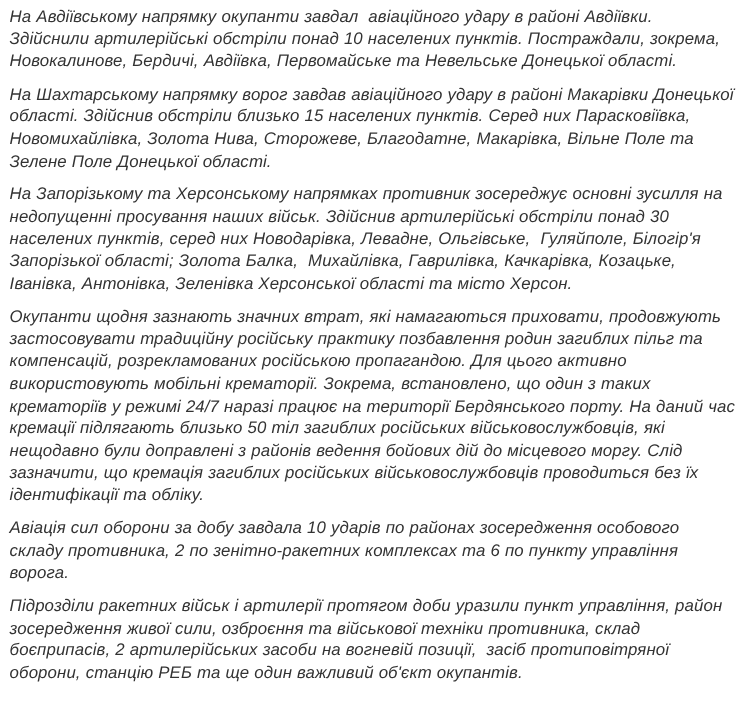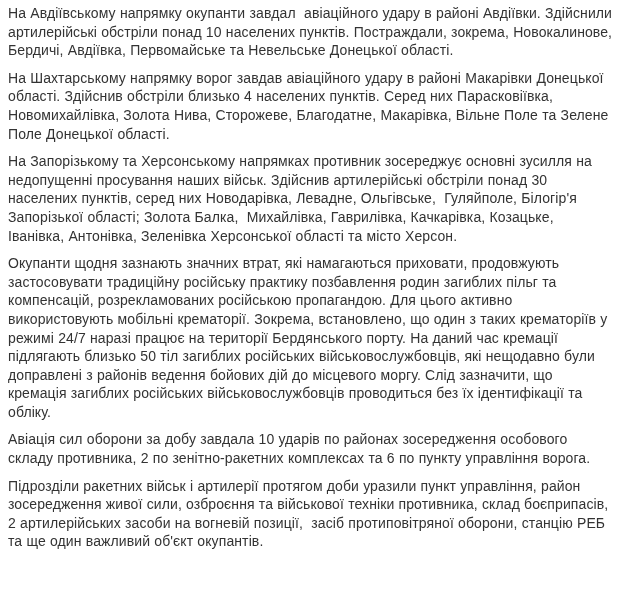--- a/index.html
+++ b/index.html
@@ -21,28 +21,29 @@
     font-size: 14px;
     line-height: 18.6px;
     color: #333333;
     background: #ffffff;
   }
   .report p {
     margin: 0 0 9px 0;
     white-space: pre-wrap;       
     word-spacing: 0.2px;
     letter-spacing: 0.1px;
+    font-style: italic;
   }
   .report p:last-child {
     margin-bottom: 0;
   }
 </style>
 </head>
 <body>
 
 <div class="report">
   <p>На Авдіївському напрямку окупанти завдал  авіаційного удару в районі Авдіївки. Здійснили артилерійські обстріли понад 10 населених пунктів. Постраждали, зокрема, Новокалинове, Бердичі, Авдіївка, Первомайське та Невельське Донецької області.</p>
-  <p>На Шахтарському напрямку ворог завдав авіаційного удару в районі Макарівки Донецької області. Здійснив обстріли близько 4 населених пунктів. Серед них Парасковіївка, Новомихайлівка, Золота Нива, Сторожеве, Благодатне, Макарівка, Вільне Поле та Зелене Поле Донецької області.</p>
+  <p>На Шахтарському напрямку ворог завдав авіаційного удару в районі Макарівки Донецької області. Здійснив обстріли близько 15 населених пунктів. Серед них Парасковіївка, Новомихайлівка, Золота Нива, Сторожеве, Благодатне, Макарівка, Вільне Поле та Зелене Поле Донецької області.</p>
   <p>На Запорізькому та Херсонському напрямках противник зосереджує основні зусилля на недопущенні просування наших військ. Здійснив артилерійські обстріли понад 30 населених пунктів, серед них Новодарівка, Левадне, Ольгівське,  Гуляйполе, Білогір'я Запорізької області; Золота Балка,  Михайлівка, Гаврилівка, Качкарівка, Козацьке, Іванівка, Антонівка, Зеленівка Херсонської області та місто Херсон.</p>
   <p>Окупанти щодня зазнають значних втрат, які намагаються приховати, продовжують застосовувати традиційну російську практику позбавлення родин загиблих пільг та компенсацій, розрекламованих російською пропагандою. Для цього активно використовують мобільні крематорії. Зокрема, встановлено, що один з таких крематоріїв у режимі 24/7 наразі працює на території Бердянського порту. На даний час кремації підлягають близько 50 тіл загиблих російських військовослужбовців, які нещодавно були доправлені з районів ведення бойових дій до місцевого моргу. Слід зазначити, що кремація загиблих російських військовослужбовців проводиться без їх ідентифікації та обліку.</p>
   <p>Авіація сил оборони за добу завдала 10 ударів по районах зосередження особового складу противника, 2 по зенітно-ракетних комплексах та 6 по пункту управління ворога.</p>
   <p>Підрозділи ракетних військ і артилерії протягом доби уразили пункт управління, район зосередження живої сили, озброєння та військової техніки противника, склад боєприпасів, 2 артилерійських засоби на вогневій позиції,  засіб протиповітряної оборони, станцію РЕБ та ще один важливий об'єкт окупантів.</p>
 </div>
 
 </body></html>

